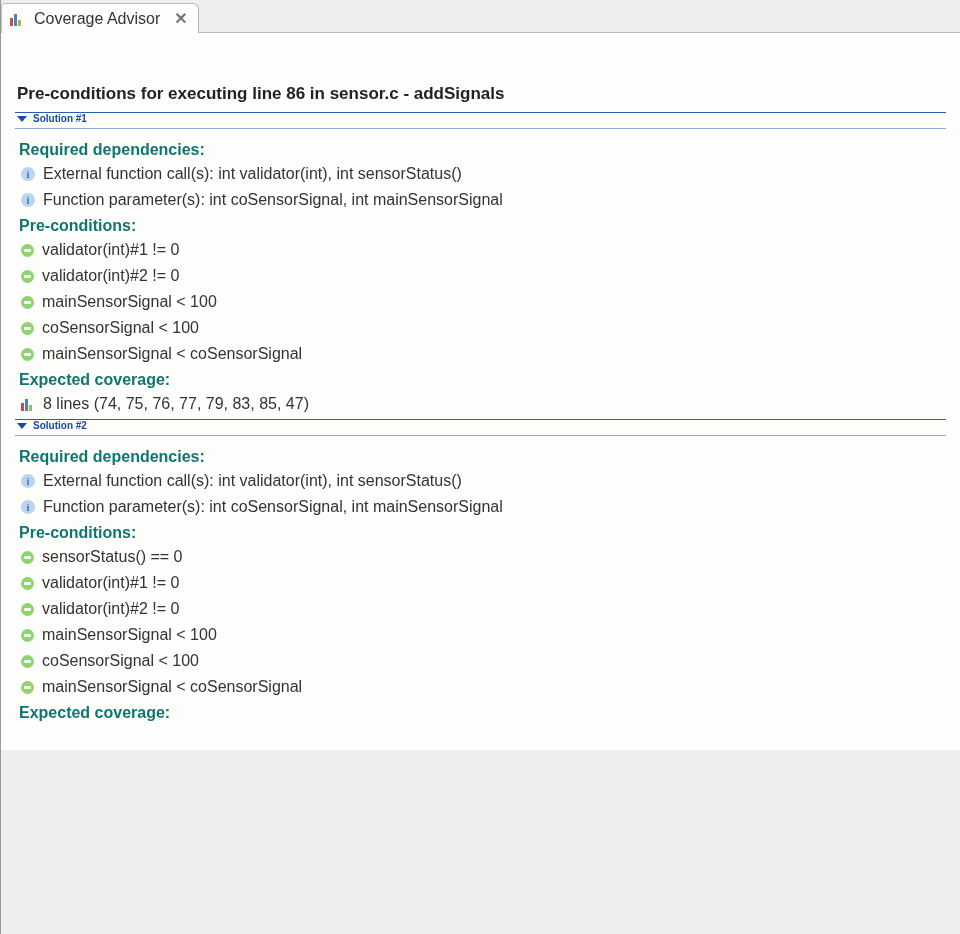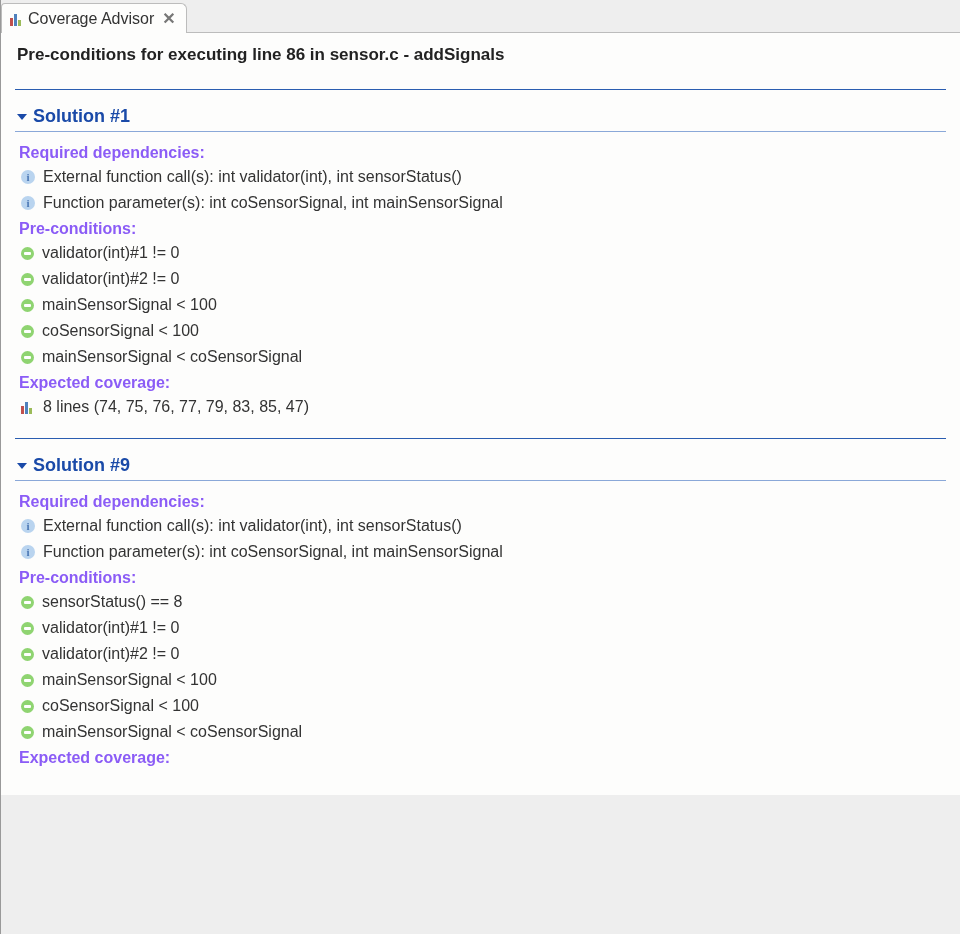--- a/index.html
+++ b/index.html
@@ -18,21 +18,21 @@
   .tab-strip {
     display: flex;
     align-items: flex-end;
     padding-left: 0;
     height: 32px;
     background: #eeeeee;
   }
   .tab {
     display: flex;
     align-items: center;
-    gap: 4px;
+    gap: 10px;
     height: 30px;
     padding: 0 10px 0 8px;
     background: #fdfdfc;
     border: 1px solid #bcbcbc;
     border-bottom: none;
     border-top-left-radius: 4px;
     border-top-right-radius: 6px;
     color: #333;
     font-size: 16px;
     position: relative;
@@ -45,47 +45,48 @@
   }
   .content {
     background: #fdfdfc;
     padding: 10px 14px 24px 14px;
     border-top: 1px solid #bcbcbc;
   }
   .main-title {
     font-weight: 700;
     font-size: 17px;
     padding: 2px 0 8px 2px;
+    margin-top: 39px;
   }
   .solution-header {
     display: flex;
     align-items: center;
     gap: 6px;
     color: #1a4aa8;
     font-weight: 700;
-    font-size: 18px;
-    padding: 16px 0 4px 2px;
+    font-size: 10px;
+    padding: 0 0 4px 2px;
     border-top: 1px solid #2a5db0;
     border-bottom: 1px solid #8aa8d8;
-    margin-top: 16px;
+    margin-top: 0;
   }
   .solution-header .chev {
     width: 0; height: 0;
     border-left: 5px solid transparent;
     border-right: 5px solid transparent;
     border-top: 6px solid #1a4aa8;
   }
   .section {
     padding: 8px 0 2px 4px;
   }
   .sec-title {
     font-weight: 700;
     font-size: 16px;
     padding: 4px 0 2px 0;
-    color: #8b5cf6;
+    color: #0f766e;
   }
   .row {
     display: flex;
     align-items: center;
     gap: 8px;
     padding: 4px 2px 4px 2px;
     font-size: 16px;
     color: #333;
   }
   .icon-info {
@@ -187,36 +188,36 @@
             <span class="icon-chart">
               <span class="b1"></span>
               <span class="b2"></span>
               <span class="b3"></span>
             </span>
             <span>8 lines (74, 75, 76, 77, 79, 83, 85, 47)</span>
           </div>
         </div>
         <div class="solution-header">
           <span class="chev"></span>
-          <span>Solution #9</span>
+          <span>Solution #2</span>
         </div>
         <div class="section">
           <div class="sec-title">Required dependencies:</div>
           <div class="row">
             <span class="icon-info">i</span>
             <span>External function call(s): int validator(int), int sensorStatus()</span>
           </div>
           <div class="row">
             <span class="icon-info">i</span>
             <span>Function parameter(s): int coSensorSignal, int mainSensorSignal</span>
           </div>
           <div class="sec-title">Pre-conditions:</div>
           <div class="row">
             <span class="icon-ok"></span>
-            <span>sensorStatus() == 8</span>
+            <span>sensorStatus() == 0</span>
           </div>
           <div class="row">
             <span class="icon-ok"></span>
             <span>validator(int)#1 != 0</span>
           </div>
           <div class="row">
             <span class="icon-ok"></span>
             <span>validator(int)#2 != 0</span>
           </div>
           <div class="row">

